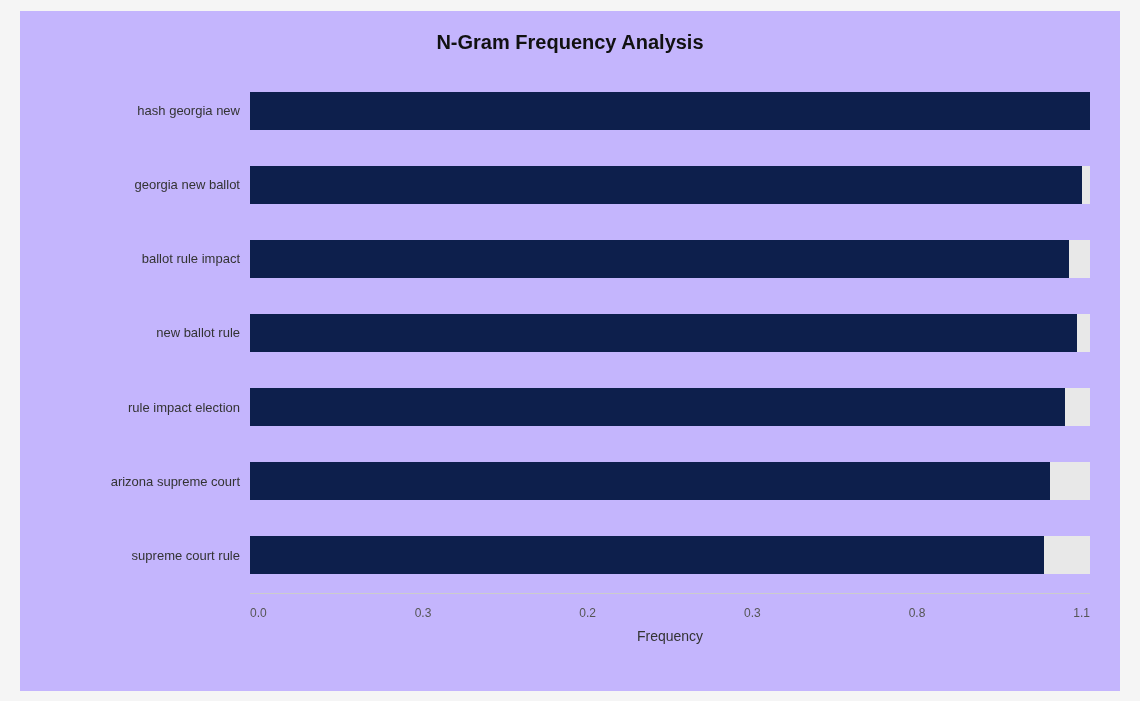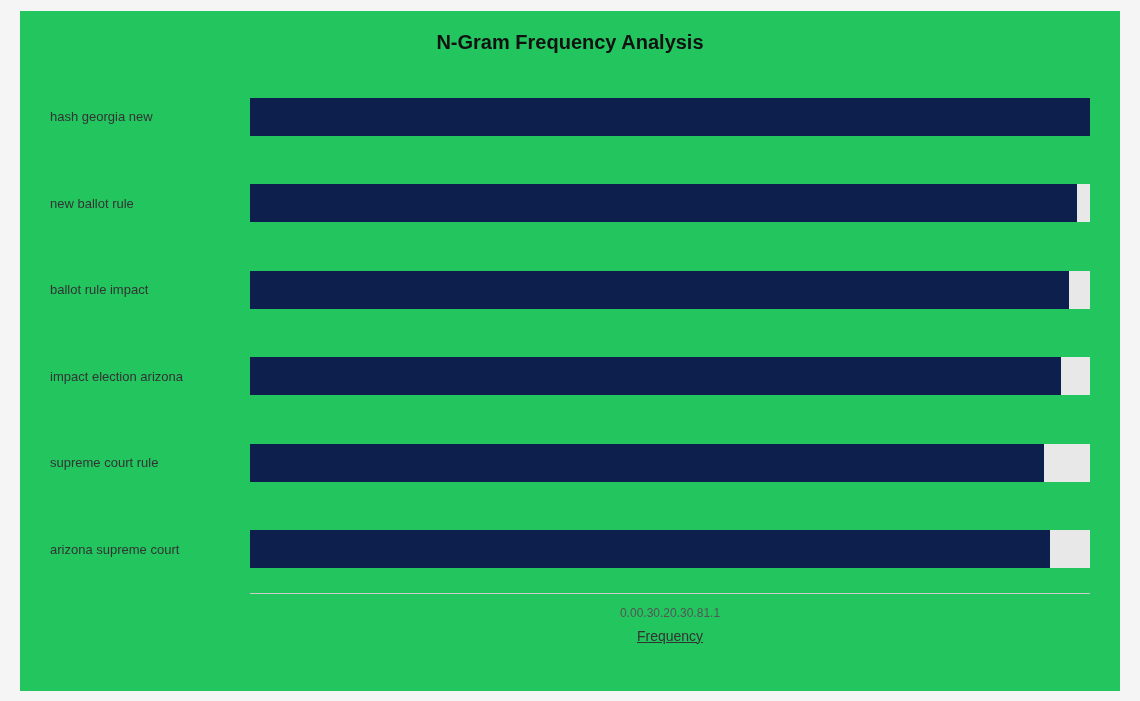--- a/index.html
+++ b/index.html
@@ -6,21 +6,21 @@
     body {
       background: #f5f5f5;
       font-family: Arial, sans-serif;
       width: 1140px;
       height: 701px;
       display: flex;
       align-items: center;
       justify-content: center;
     }
     .chart-container {
-      background: #22c55e;
+      background: #c4b5fd;
       width: 1100px;
       height: 680px;
       padding: 20px 30px 60px 30px;
       position: relative;
     }
     .chart-title {
       text-align: center;
       font-size: 20px;
       font-weight: bold;
       color: #111;
@@ -39,20 +39,21 @@
       gap: 0;
     }
     .bar-row {
       display: flex;
       align-items: center;
       flex: 1;
       padding: 3px 0;
     }
     .bar-label {
       width: 200px;
+      text-align: right;
       font-size: 13px;
       color: #333;
       padding-right: 10px;
       flex-shrink: 0;
     }
     .bar-track {
       flex: 1;
       height: 38px;
       background: #e8e8e8;
       position: relative;
@@ -70,79 +71,84 @@
     .x-axis-line {
       position: absolute;
       top: 0;
       left: 200px;
       right: 0;
       height: 1px;
       background: #ccc;
     }
     .x-ticks {
       display: flex;
-      justify-content: center;
+      justify-content: space-between;
       width: 100%;
       padding-top: 5px;
     }
     .x-tick {
       font-size: 12px;
       color: #555;
       text-align: center;
     }
     .x-axis-label {
       text-align: center;
       margin-left: 200px;
       font-size: 14px;
       color: #333;
       margin-top: 8px;
-      text-decoration: underline;
     }
   </style>
 </head>
 <body>
 
 <div class="chart-container">
   <div class="chart-title">N-Gram Frequency Analysis</div>
   <div class="chart-area">
     <div class="bars-section" id="bars-section">
     <div class="bar-row">
           <div class="bar-label">hash georgia new</div>
           <div class="bar-track">
             <div class="bar-fill" style="width: 100%; background: rgb(13, 31, 76);"></div>
           </div>
         </div>
         <div class="bar-row">
-          <div class="bar-label">new ballot rule</div>
+          <div class="bar-label">georgia new ballot</div>
           <div class="bar-track">
-            <div class="bar-fill" style="width: 98.5%; background: rgb(13, 31, 76);"></div>
+            <div class="bar-fill" style="width: 99%; background: rgb(13, 31, 76);"></div>
           </div>
         </div>
         <div class="bar-row">
           <div class="bar-label">ballot rule impact</div>
           <div class="bar-track">
             <div class="bar-fill" style="width: 97.5%; background: rgb(13, 31, 76);"></div>
           </div>
         </div>
         <div class="bar-row">
-          <div class="bar-label">impact election arizona</div>
+          <div class="bar-label">new ballot rule</div>
           <div class="bar-track">
-            <div class="bar-fill" style="width: 96.5%; background: rgb(13, 31, 76);"></div>
+            <div class="bar-fill" style="width: 98.5%; background: rgb(13, 31, 76);"></div>
+          </div>
+        </div>
+        <div class="bar-row">
+          <div class="bar-label">rule impact election</div>
+          <div class="bar-track">
+            <div class="bar-fill" style="width: 97%; background: rgb(13, 31, 76);"></div>
+          </div>
+        </div>
+        <div class="bar-row">
+          <div class="bar-label">arizona supreme court</div>
+          <div class="bar-track">
+            <div class="bar-fill" style="width: 95.2%; background: rgb(13, 31, 76);"></div>
           </div>
         </div>
         <div class="bar-row">
           <div class="bar-label">supreme court rule</div>
           <div class="bar-track">
             <div class="bar-fill" style="width: 94.5%; background: rgb(13, 31, 76);"></div>
-          </div>
-        </div>
-        <div class="bar-row">
-          <div class="bar-label">arizona supreme court</div>
-          <div class="bar-track">
-            <div class="bar-fill" style="width: 95.2%; background: rgb(13, 31, 76);"></div>
           </div>
         </div>
       </div>
     <div style="position:relative;">
       <div class="x-axis-line"></div>
       <div class="x-axis">
         <div class="x-ticks" id="x-ticks">
             <span class="x-tick">0.0</span>
             <span class="x-tick">0.3</span>
             <span class="x-tick">0.2</span>

